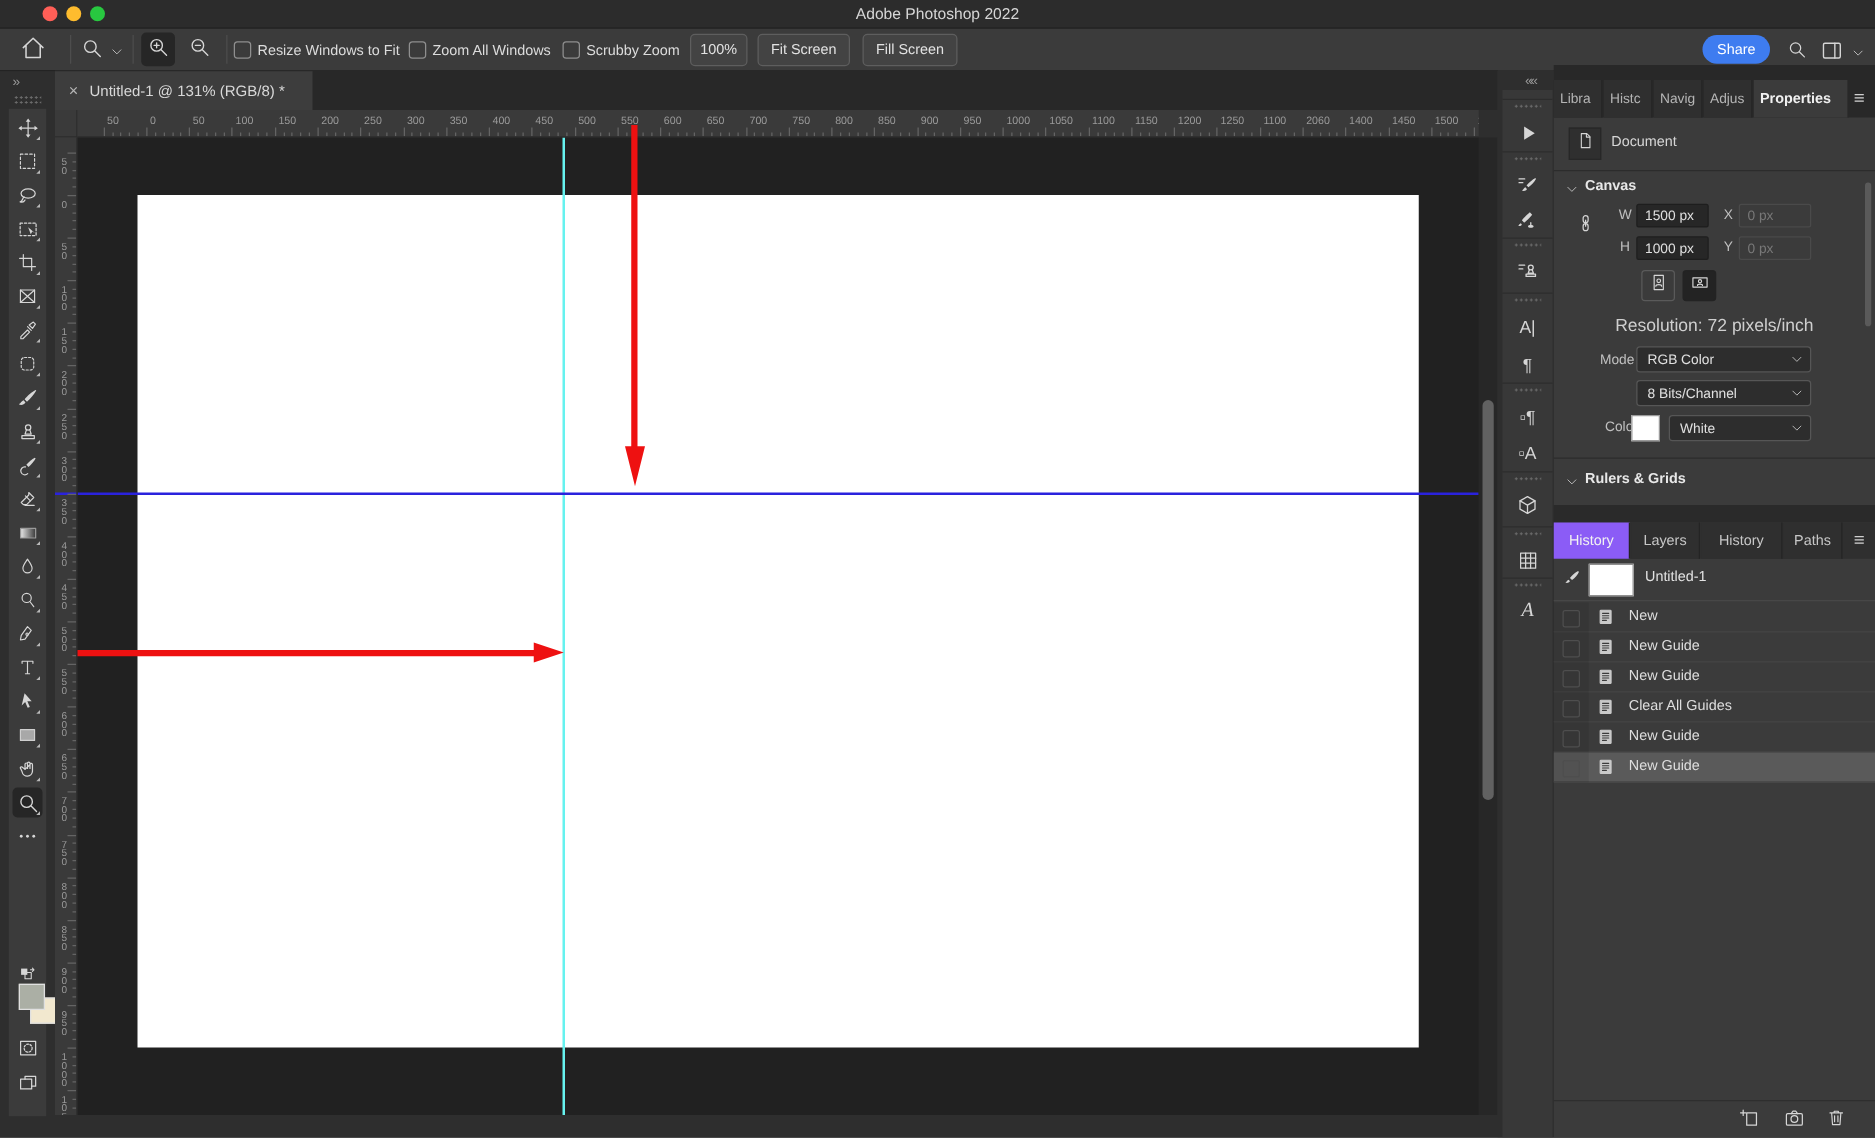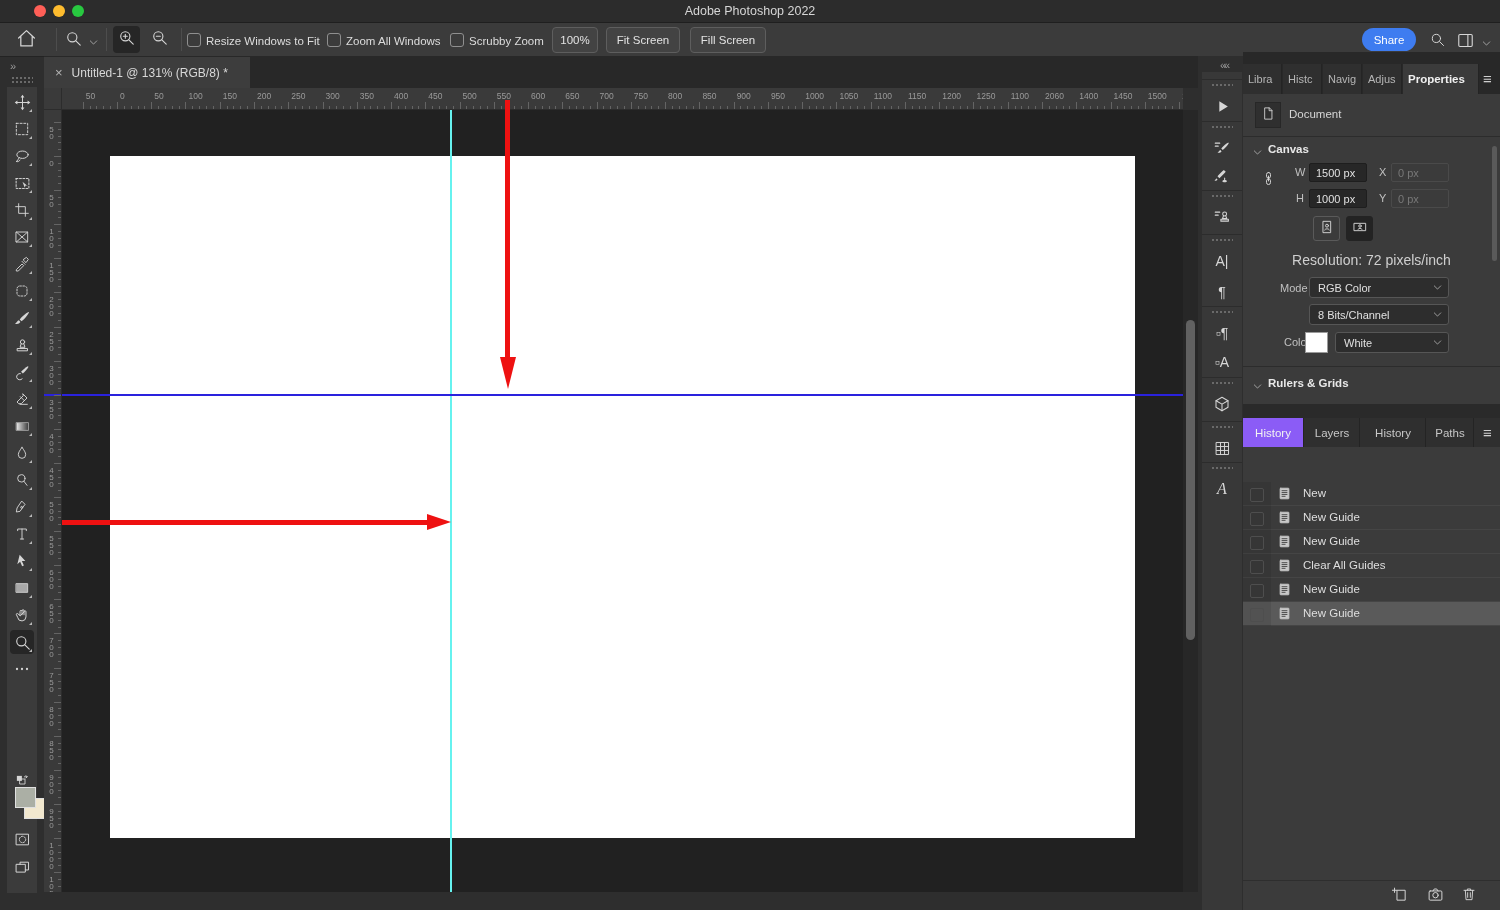--- a/index.html
+++ b/index.html
@@ -848,20 +848,29 @@
     <div class="abs" style="left:0;top:352px;width:257px;height:14px;background:#2a2a2a"></div>
 
     <div class="htabrow" id="htabrow">
         <div class="htab active" style="left: 0px; width: 61px;">History</div>
         <div class="htab" style="left: 62px; width: 55px;">Layers</div>
         <div class="htab" style="left: 118px; width: 65px;">History</div>
         <div class="htab" style="left: 184px; width: 47px;">Paths</div>
       </div>
     <span class="menu-ic" style="left:240px;top:372px">≡</span>
 
+    <div class="snaprow">
+      <span class="iconbtn" style="left:7px;top:8px">
+          <span><svg width="15" height="15" viewBox="0 0 24 24" fill="none" stroke="#d6d6d6" stroke-width="1.4" stroke-linecap="round" stroke-linejoin="round">
+              <path fill="#d6d6d6" stroke="none" d="M20 3c-3.5 1.6-8 5.6-10.5 8.8l2.7 2.7C15.4 12 19.4 7.5 21 4zM8 14c-2.2.4-2.4 2.8-4.4 3.6 2 1.1 4.6.4 5.9-1.5z"></path>
+            </svg></span>
+        </span>
+      <div class="snapthumb"></div>
+      <span class="snaplabel">Untitled-1</span>
+    </div>
     <div id="historyrows">
         <div class="hrow" style="top: 430px;">
           <div class="hwell"></div>
           <div class="hwellbox"></div>
           <div class="abs" style="left: 34px; top: 4px;"><svg width="15" height="15" viewBox="0 0 24 24" fill="none" stroke="#d6d6d6" stroke-width="1.4" stroke-linecap="round" stroke-linejoin="round">
               <rect x="5" y="3.5" width="14" height="17" rx="1" fill="#c9c9c9" stroke="#c9c9c9"></rect>
               <path d="M8 7.5h8M8 10.5h8M8 13.5h8M8 16.5h5" stroke="#3b3b3b"></path>
             </svg></div>
           <div class="hrowlabel">New</div>
         </div>

